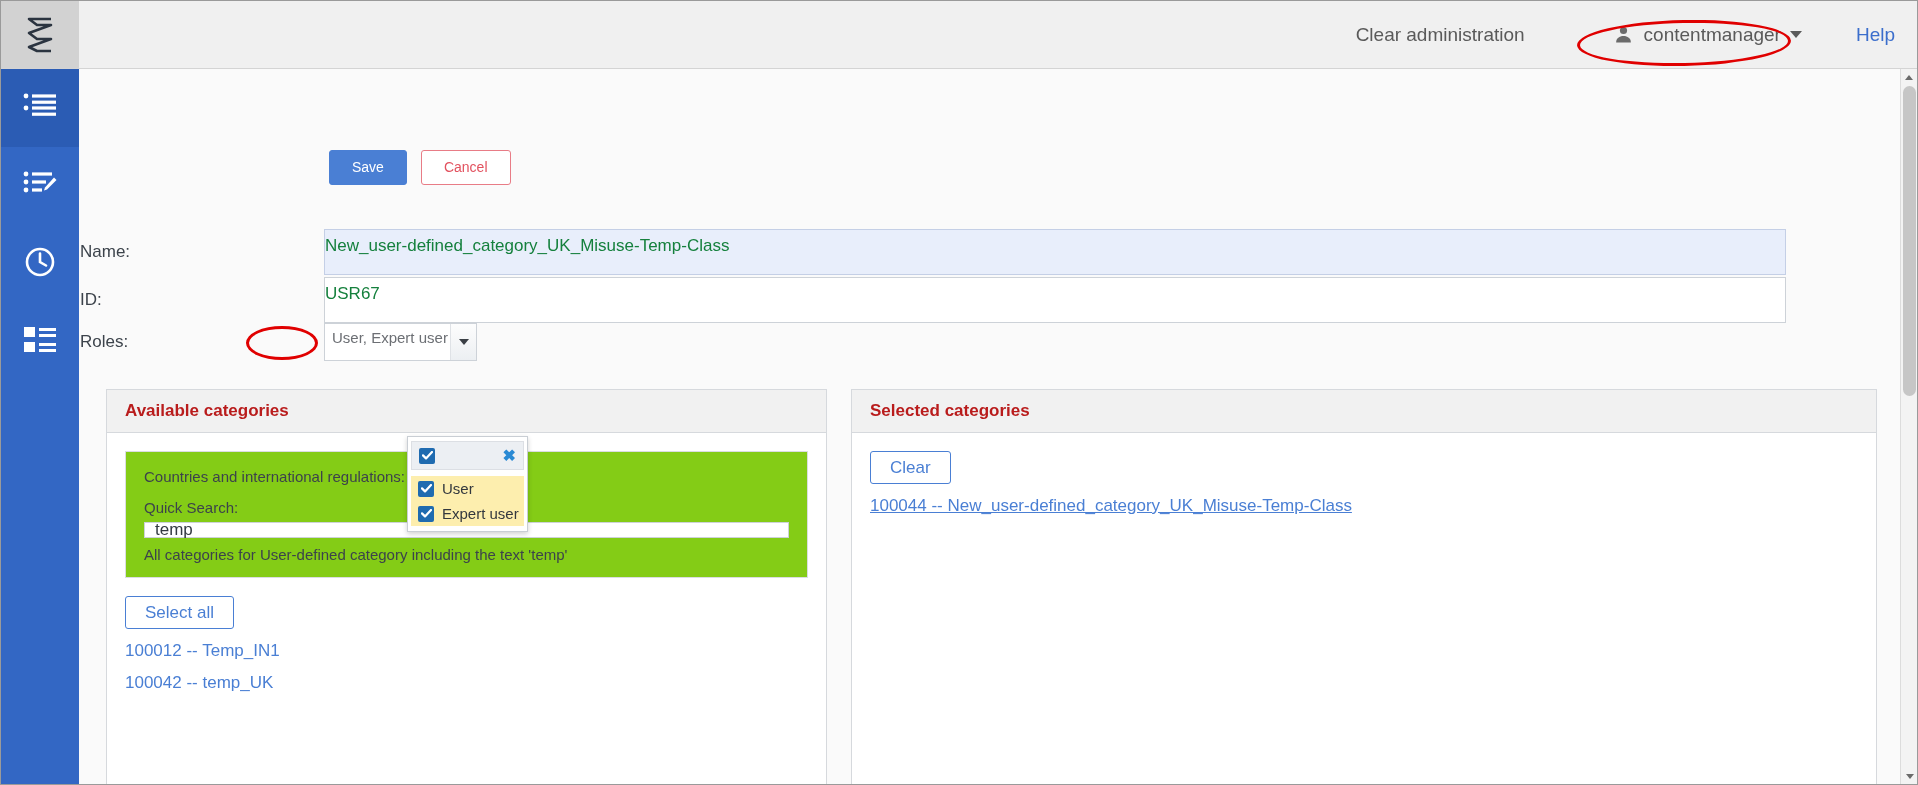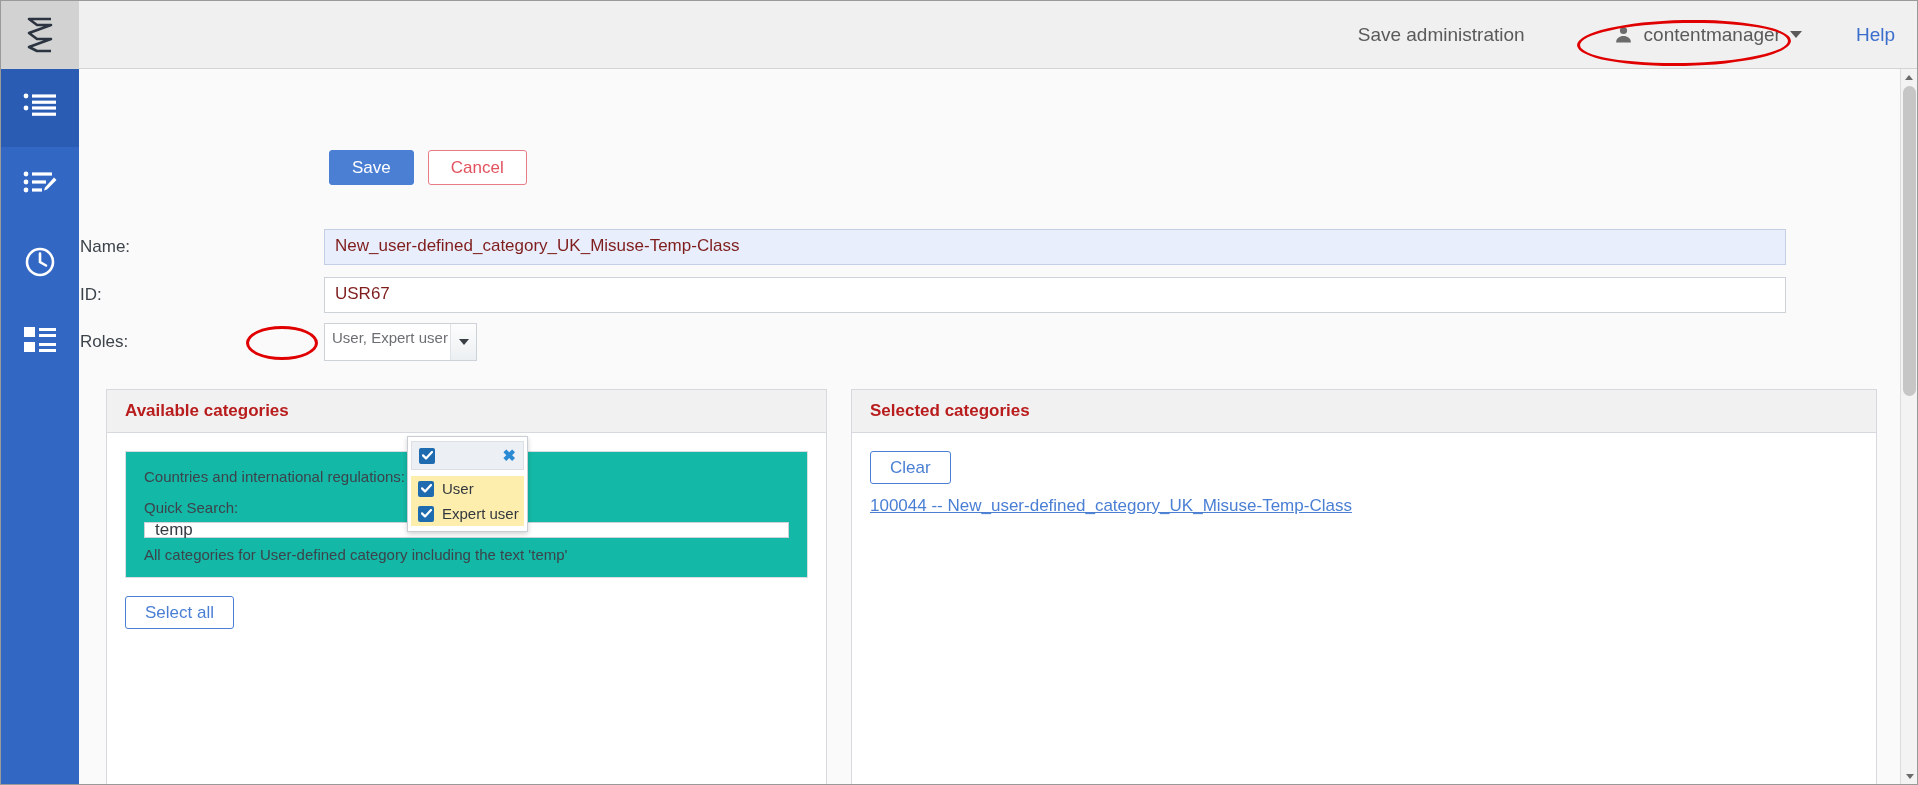--- a/index.html
+++ b/index.html
@@ -103,21 +103,21 @@
   .page-title {
     position: absolute; left: 26px; top: 22px;
     font-size: 30px; color: #333a42; font-weight: 400;
   }
 
   .btn-row {
     position: absolute; left: 249px; top: 81px;
     display: flex; gap: 14px;
   }
   .btn {
-    font-size: 17px;
+    font-size: 14px;
     padding: 0 22px;
     height: 35px;
     line-height: 33px;
     border-radius: 3px;
     cursor: pointer;
     text-align: left;
   }
   .btn-save { background: #4a7fd4; border: 1px solid #4a7fd4; color: #fff; min-width: 64px; }
   .btn-cancel { background: #fff; border: 1px solid #e87c86; color: #e2525f; min-width: 64px; }
 
@@ -129,26 +129,26 @@
   }
   .form-label {
     width: 244px;
     text-align: left;
     padding-right: 18px;
     font-size: 17px;
     color: #3c434b;
     position: relative;
   }
   .form-input {
-    height: 36px;
+    height: 46px;
     border: 1px solid #cdd2d8;
     background: #fff;
     font-size: 17px;
-    color: #7f1d1d;
-    padding: 0 10px;
+    color: #15803d;
+    padding: 0 0;
     line-height: 32px;
     outline: none;
     font-family: "Liberation Sans", sans-serif;
   }
   .form-input.wide { width: 1462px; }
   .form-input.focused { background: #e8eefb; border-color: #c4cfe6; }
 
   .ellipse-roles {
     position: absolute;
     right: 6px; top: -6px;
@@ -246,21 +246,21 @@
     padding-left: 18px;
     font-size: 17px;
     font-weight: bold;
     color: #b91c1c;
   }
   .panel-body { padding: 18px; position: relative; }
 
   .inner-box {
     border: 1px solid #dadde1;
     padding: 16px 18px 14px 18px;
-    background: #14b8a6;
+    background: #84cc16;
   }
   .field-label { font-size: 15px; color: #3c434b; margin-bottom: 6px; }
   .select-box {
     height: 34px;
     border: 1px solid #cdd2d8;
     background: #fff;
     display: flex; align-items: center;
     padding: 0 10px;
     font-size: 17px;
     color: #333a42;
@@ -337,21 +337,21 @@
   <div class="topbar">
     <div class="logo-cell">
       <svg width="38" height="42" viewBox="0 0 38 42">
         <g fill="none" stroke="#2b3440" stroke-width="2.6" stroke-linejoin="round">
           <path d="M30 5 L8 5 L16 11 L30 11 L8 19 L16 25 L30 25 L8 33 L16 37 L30 37"></path>
         </g>
       </svg>
     </div>
 
     <div class="topbar-right">
-      <span class="top-link">Save administration</span>
+      <span class="top-link">Clear administration</span>
 
       <div class="user-wrap">
         <span class="user-icon">
           <svg width="21" height="21" viewBox="0 0 24 24" fill="#6b6b6b">
             <circle cx="12" cy="7.4" r="4.1"></circle>
             <path d="M3.6 21c0-4.6 3.8-7.2 8.4-7.2s8.4 2.6 8.4 7.2z"></path>
           </svg>
         </span>
         <span class="user-name">contentmanager</span>
         <span class="caret-down"></span>
@@ -451,20 +451,24 @@
           <div class="field-label" style="margin-top:14px;">Quick Search:</div>
           <div class="text-box">temp</div>
 
           <div class="hint">All categories for User-defined category including the text 'temp'</div>
         </div>
 
         <div style="margin-top:18px;">
           <span class="btn-outline">Select all</span>
         </div>
 
+        <div>
+          <a class="cat-link">100012 -- Temp_IN1</a>
+          <a class="cat-link">100042 -- temp_UK</a>
+        </div>
       </div>
     </div>
 
     <div class="panel" style="left:771px; top:320px; width:1026px; height:484px;">
       <div class="panel-head">Selected categories</div>
       <div class="panel-body">
         <span class="btn-outline">Clear</span>
         <div>
           <a class="cat-link underlined">100044 -- New_user-defined_category_UK_Misuse-Temp-Class</a>
         </div>

